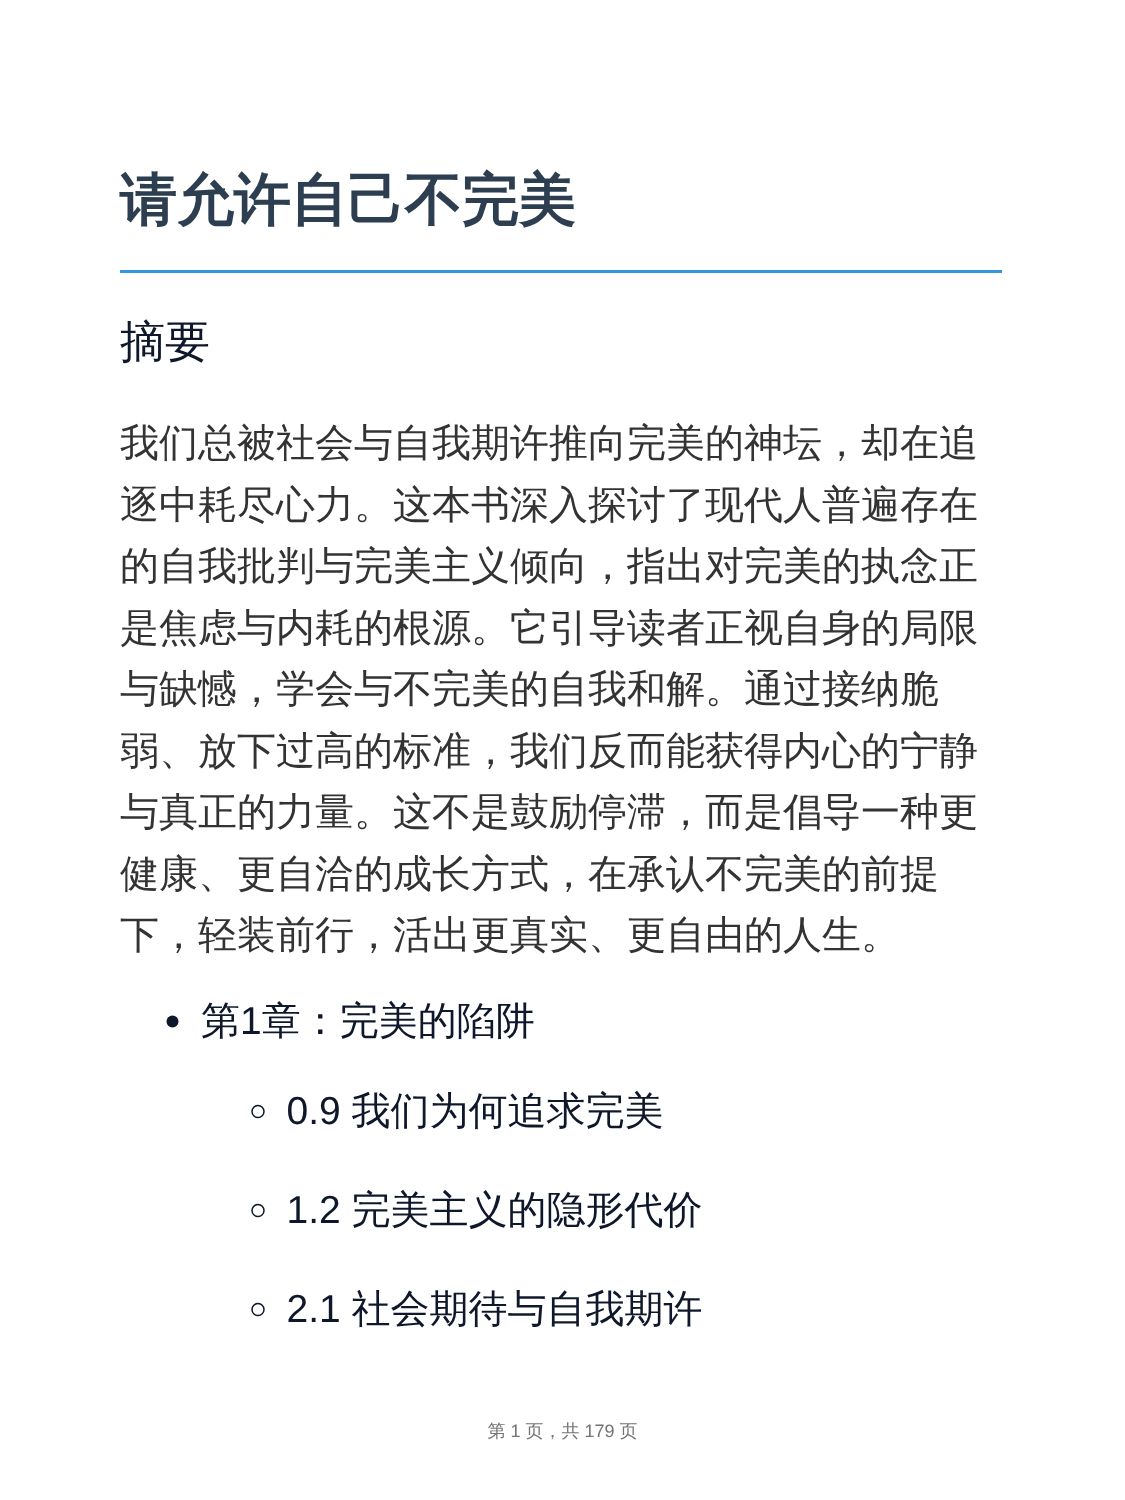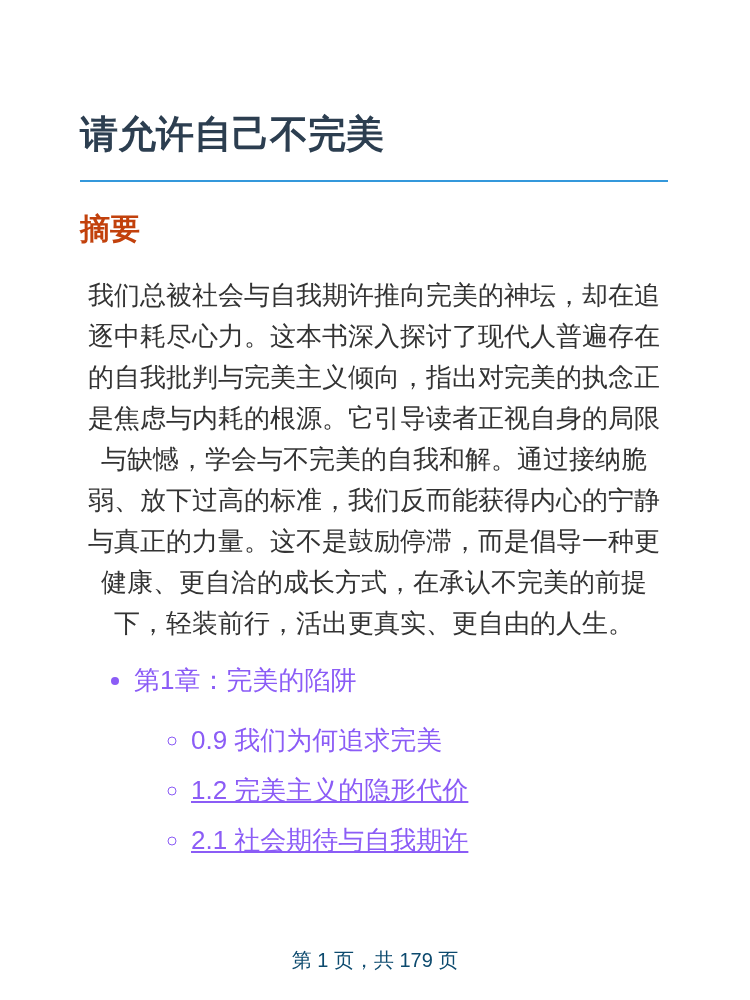--- a/index.html
+++ b/index.html
@@ -25,56 +25,55 @@
     font-weight: bold;
     color: #2c3e50;
     padding-bottom: 22px;
     border-bottom: 2px solid #3498db;
     letter-spacing: 0px;
   }
   .section-heading {
     margin: 28px 0;
     font-size: 30px;
     line-height: 1.25;
-    font-weight: bold;
-    color: #c2410c;
+    font-weight: normal;
+    color: #0f172a;
   }
   .abstract-text {
     margin: 28px 0 16px 0;
     font-size: 26px;
     line-height: 41px;
     color: #333333;
-    text-align: center;
+    text-align: left;
   }
   ul.toc-list {
     margin: 16px 0 0 0;
     padding-left: 54px;
     list-style-type: disc;
     font-size: 26px;
     line-height: 41px;
-    color: #8b5cf6;
+    color: #0f172a;
   }
   ul.toc-sublist {
     margin: 19px 0 0 0;
     padding-left: 57px;
     list-style-type: circle;
   }
   ul.toc-sublist li + li {
-    margin-top: 9px;
-    text-decoration: underline;
+    margin-top: 25px;
   }
   .page-footer {
     position: absolute;
     left: 0;
     right: 0;
     top: 946px;
     text-align: center;
-    font-size: 20px;
+    font-size: 12px;
     line-height: 1.4;
-    color: #0c4a6e;
+    color: #737373;
   }
 </style>
 </head>
 <body>
 
 <div class="page">
 
   <h1 class="doc-title">请允许自己不完美</h1>
 
   <h2 class="section-heading">摘要</h2>

